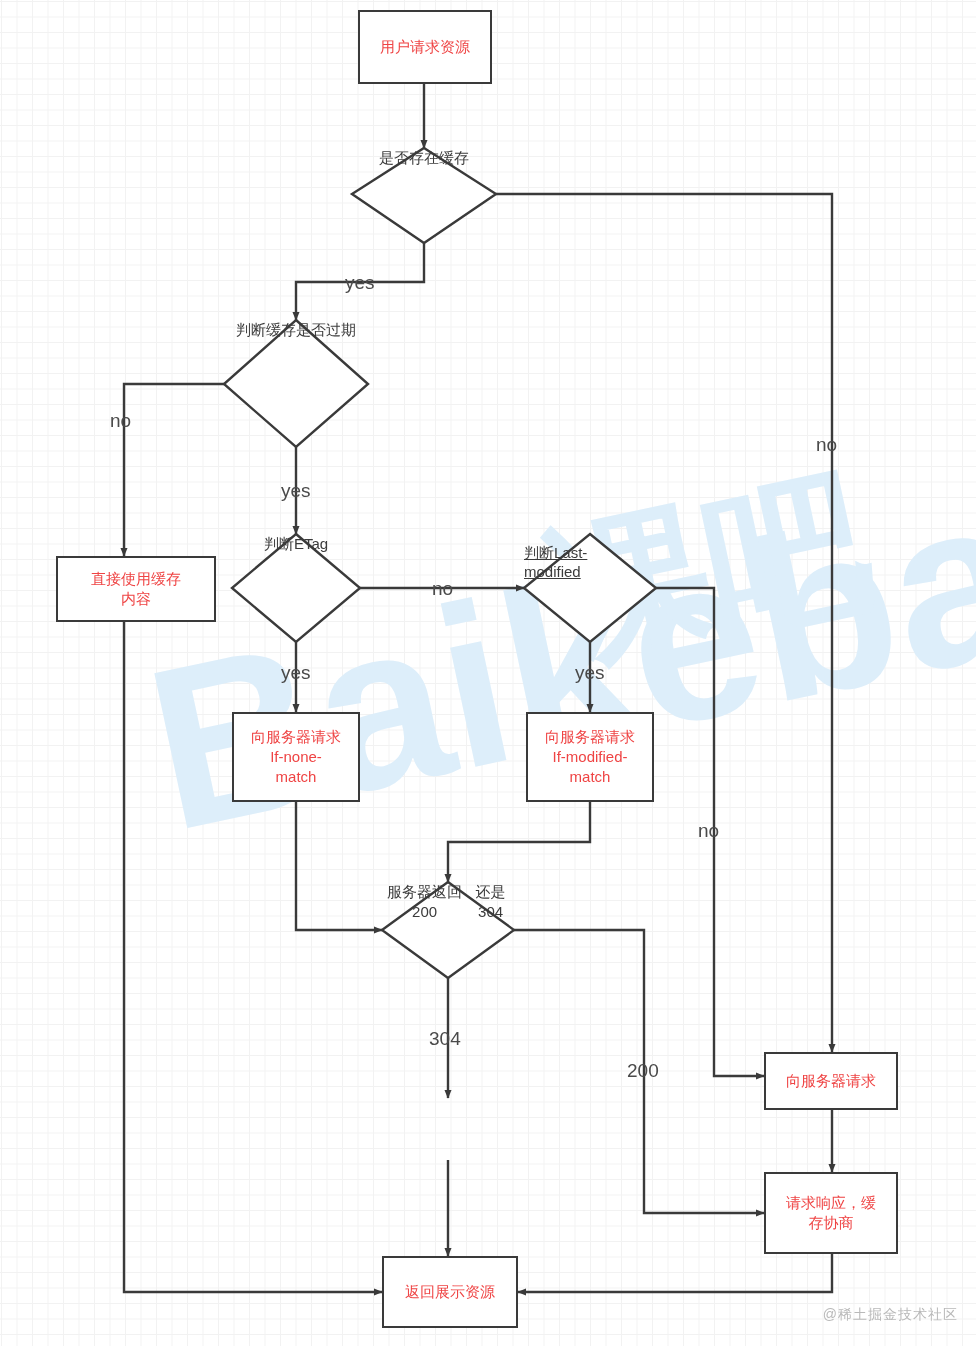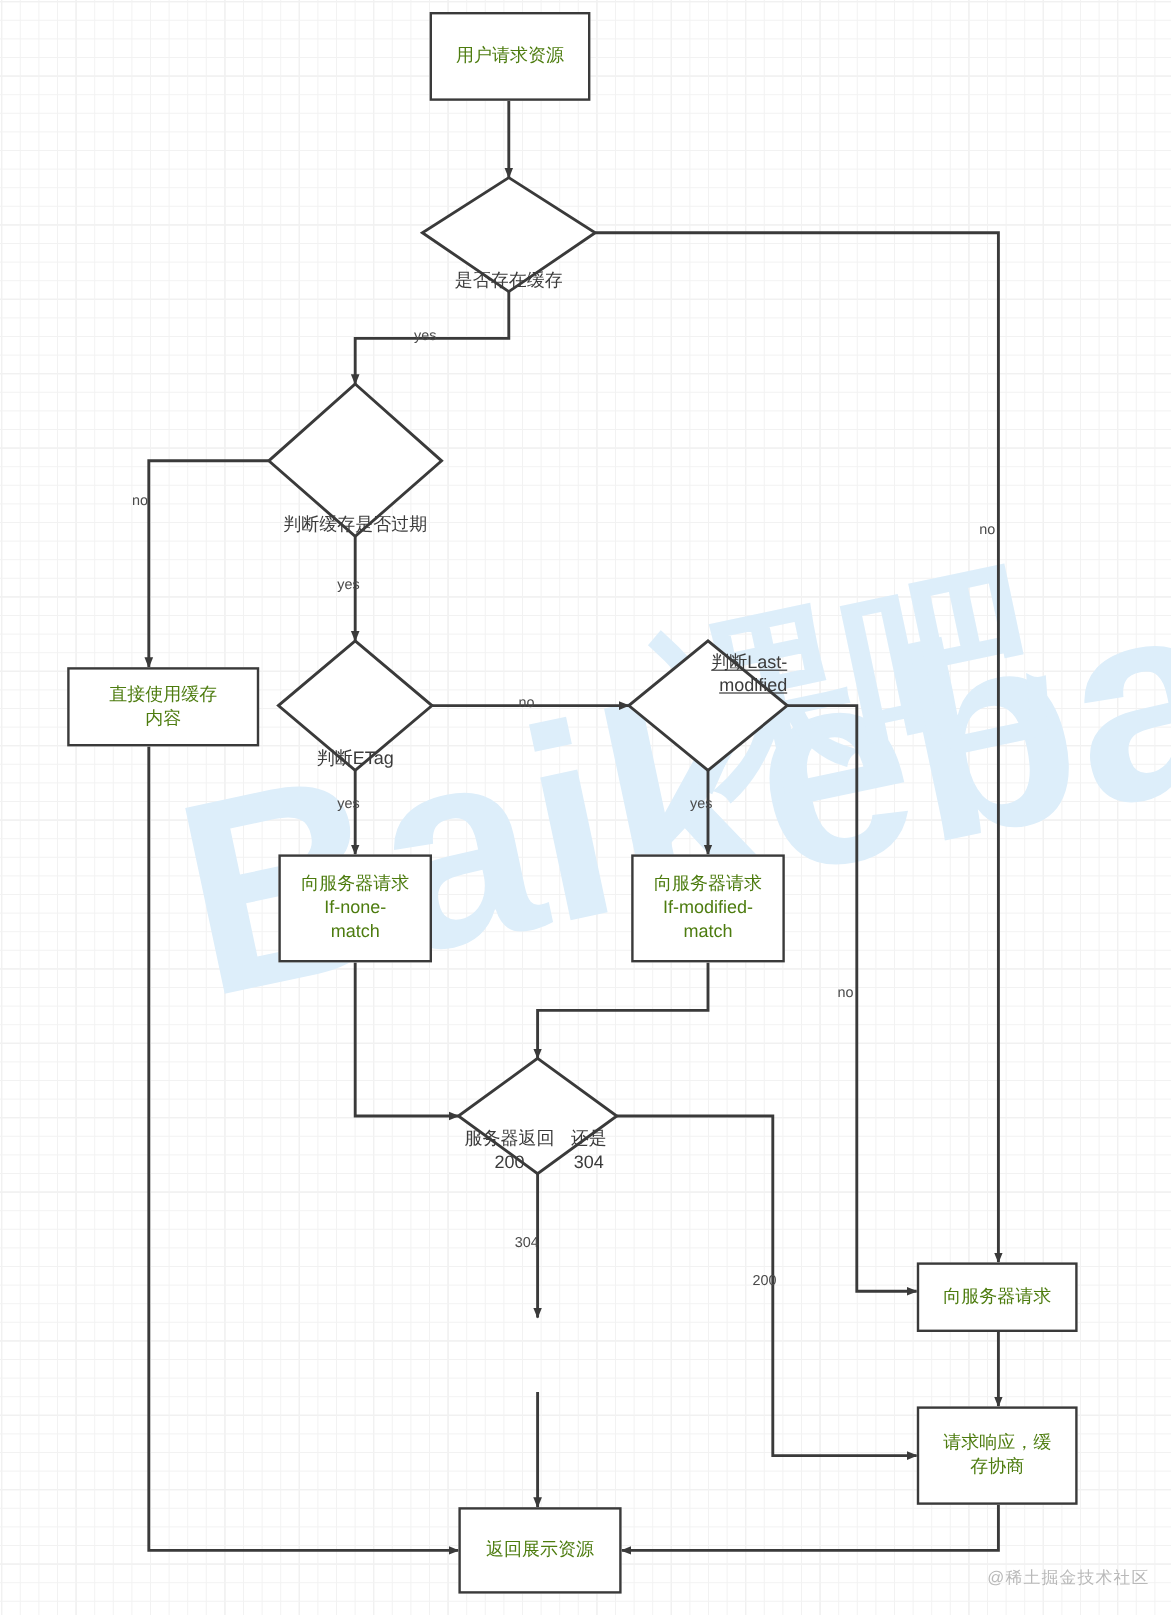--- a/index.html
+++ b/index.html
@@ -40,44 +40,44 @@
     width: 976px; height: 1346px;
     pointer-events: none;
   }
   .node {
     position: absolute;
     box-sizing: border-box;
     display: flex;
     align-items: center;
     justify-content: center;
     text-align: center;
-    color: #4d7c0f;
+    color: #ef4444;
     font-size: 15px;
     line-height: 1.32;
   }
   .rect {
     border: 2px solid #3a3a3a;
     background: #ffffff;
   }
   .diamond-label {
     position: absolute;
     left: 0; top: 0;
     width: 100%; height: 100%;
     display: flex;
-    align-items: flex-end;
+    align-items: flex-start;
     justify-content: center;
     text-align: center;
     color: #3b3b3b;
     font-size: 15px;
     line-height: 1.3;
   }
   .edge-label {
     position: absolute;
     color: #4a4a4a;
-    font-size: 12px;
+    font-size: 19px;
     background: rgba(255,255,255,0.0);
     white-space: nowrap;
   }
   #footer-credit {
     position: absolute;
     right: 18px;
     bottom: 22px;
     color: #b9b9b9;
     font-size: 14px;
     letter-spacing: 1px;

